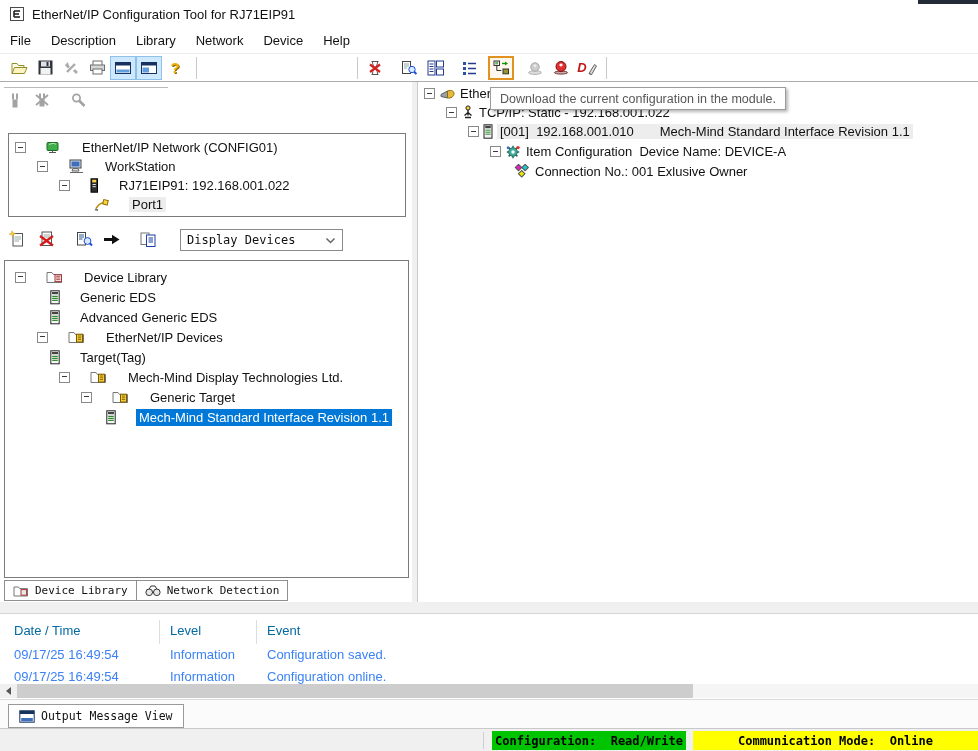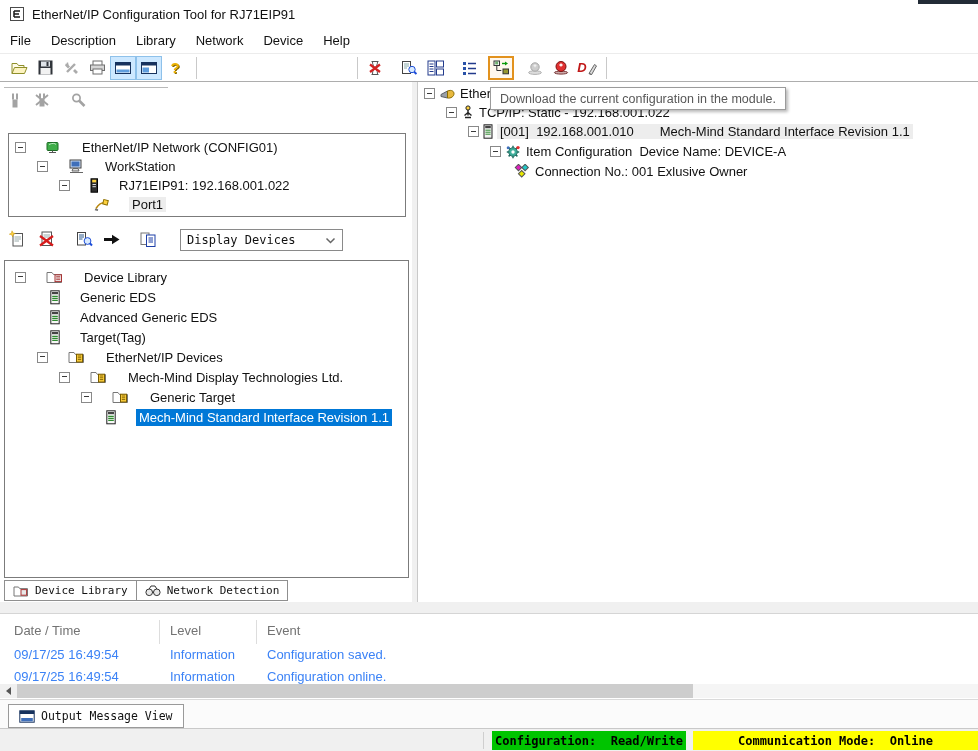--- a/index.html
+++ b/index.html
@@ -58,21 +58,21 @@
   .rrow{position:absolute;display:flex;align-items:center;gap:4px;height:19px;font-size:13px;color:#111;white-space:pre;}
   .dev-name-gap{margin-left:26px;}
 
   
   .tooltip{left:490px;top:87px;height:21px;display:flex;align-items:center;padding:0 9px;background:#fff;
            border:1px solid #9b9b9b;box-shadow:2px 2px 3px rgba(0,0,0,.28);font-size:12.5px;color:#575757;white-space:pre;z-index:30;}
 
   
   .logpanel{left:0;top:614px;width:978px;height:85px;background:#fff;}
   .loggrid{position:absolute;left:0;top:6px;width:770px;display:grid;grid-template-columns:160px 97px auto;}
-  .loghead{font-size:13px;color:#737373;padding:3px 0 6px 14px;border-right:1px solid #ddd;}
+  .loghead{font-size:13px;color:#0369a1;padding:3px 0 6px 14px;border-right:1px solid #ddd;}
   .loghead.last{border-right:none;padding-left:10px;}
   .logcell{font-size:13px;color:#3b82f6;padding:3px 0 4px 14px;white-space:pre;}
   .logcell.c2,.logcell.c3{padding-left:10px;}
   .hscroll{position:absolute;left:0;top:70px;width:978px;height:14px;background:#f5f5f5;display:flex;align-items:stretch;}
   .hs-btn{width:17px;flex:none;background:#f0f0f0;display:flex;align-items:center;justify-content:center;}
   .hs-arrow{width:0;height:0;border-top:4px solid transparent;border-bottom:4px solid transparent;border-right:5px solid #555;}
   .hs-thumb{width:676px;flex:none;background:#cdcdcd;}
 
   
   .outputbar{left:0;top:699px;width:978px;height:29px;background:#fbfbfb;border-top:1px solid #dadada;box-sizing:border-box;}
@@ -399,40 +399,40 @@
       <div class="trow trow20" style="padding-left:45px">
         <span class="ico">
           <svg width="10" height="15">
               <rect x="0.8" y="0.8" width="8.4" height="13" fill="#f7f7f7" stroke="#222"></rect>
               <rect x="2" y="2" width="6" height="2.2" fill="#444"></rect>
               <path d="M2.2 6.4h5.6M2.2 8.4h5.6M2.2 10.4h5.6" stroke="#2e8b2e" stroke-width="1.1"></path>
             </svg>
         </span>
         <span>Advanced Generic EDS</span>
       </div>
+      <div class="trow trow20" style="padding-left:32px">
+        <span class="exp"></span>
+        <span class="ico">
+          <svg width="18" height="14">
+              <path d="M1 12.5V2.5h5l1.5 2H15.5V12.5z" fill="#fff" stroke="#777"></path>
+              <rect x="8.5" y="4.2" width="6" height="7.8" fill="#ffd23e" stroke="#7a5c00"></rect>
+              <path d="M9.8 6h3.4M9.8 7.8h3.4M9.8 9.6h3.4" stroke="#7a5c00" stroke-width=".9"></path>
+            </svg>
+        </span>
+        <span>EtherNet/IP Devices</span>
+      </div>
       <div class="trow trow20" style="padding-left:45px">
         <span class="ico">
           <svg width="10" height="15">
               <rect x="0.8" y="0.8" width="8.4" height="13" fill="#f7f7f7" stroke="#222"></rect>
               <rect x="2" y="2" width="6" height="2.2" fill="#444"></rect>
               <path d="M2.2 6.4h5.6M2.2 8.4h5.6M2.2 10.4h5.6" stroke="#2e8b2e" stroke-width="1.1"></path>
             </svg>
         </span>
         <span>Target(Tag)</span>
-      </div>
-      <div class="trow trow20" style="padding-left:32px">
-        <span class="exp"></span>
-        <span class="ico">
-          <svg width="18" height="14">
-              <path d="M1 12.5V2.5h5l1.5 2H15.5V12.5z" fill="#fff" stroke="#777"></path>
-              <rect x="8.5" y="4.2" width="6" height="7.8" fill="#ffd23e" stroke="#7a5c00"></rect>
-              <path d="M9.8 6h3.4M9.8 7.8h3.4M9.8 9.6h3.4" stroke="#7a5c00" stroke-width=".9"></path>
-            </svg>
-        </span>
-        <span>EtherNet/IP Devices</span>
       </div>
       <div class="trow trow20" style="padding-left:54px">
         <span class="exp"></span>
         <span class="ico">
           <svg width="18" height="14">
               <path d="M1 12.5V2.5h5l1.5 2H15.5V12.5z" fill="#fff" stroke="#777"></path>
               <rect x="8.5" y="4.2" width="6" height="7.8" fill="#ffd23e" stroke="#7a5c00"></rect>
               <path d="M9.8 6h3.4M9.8 7.8h3.4M9.8 9.6h3.4" stroke="#7a5c00" stroke-width=".9"></path>
             </svg>
         </span>

